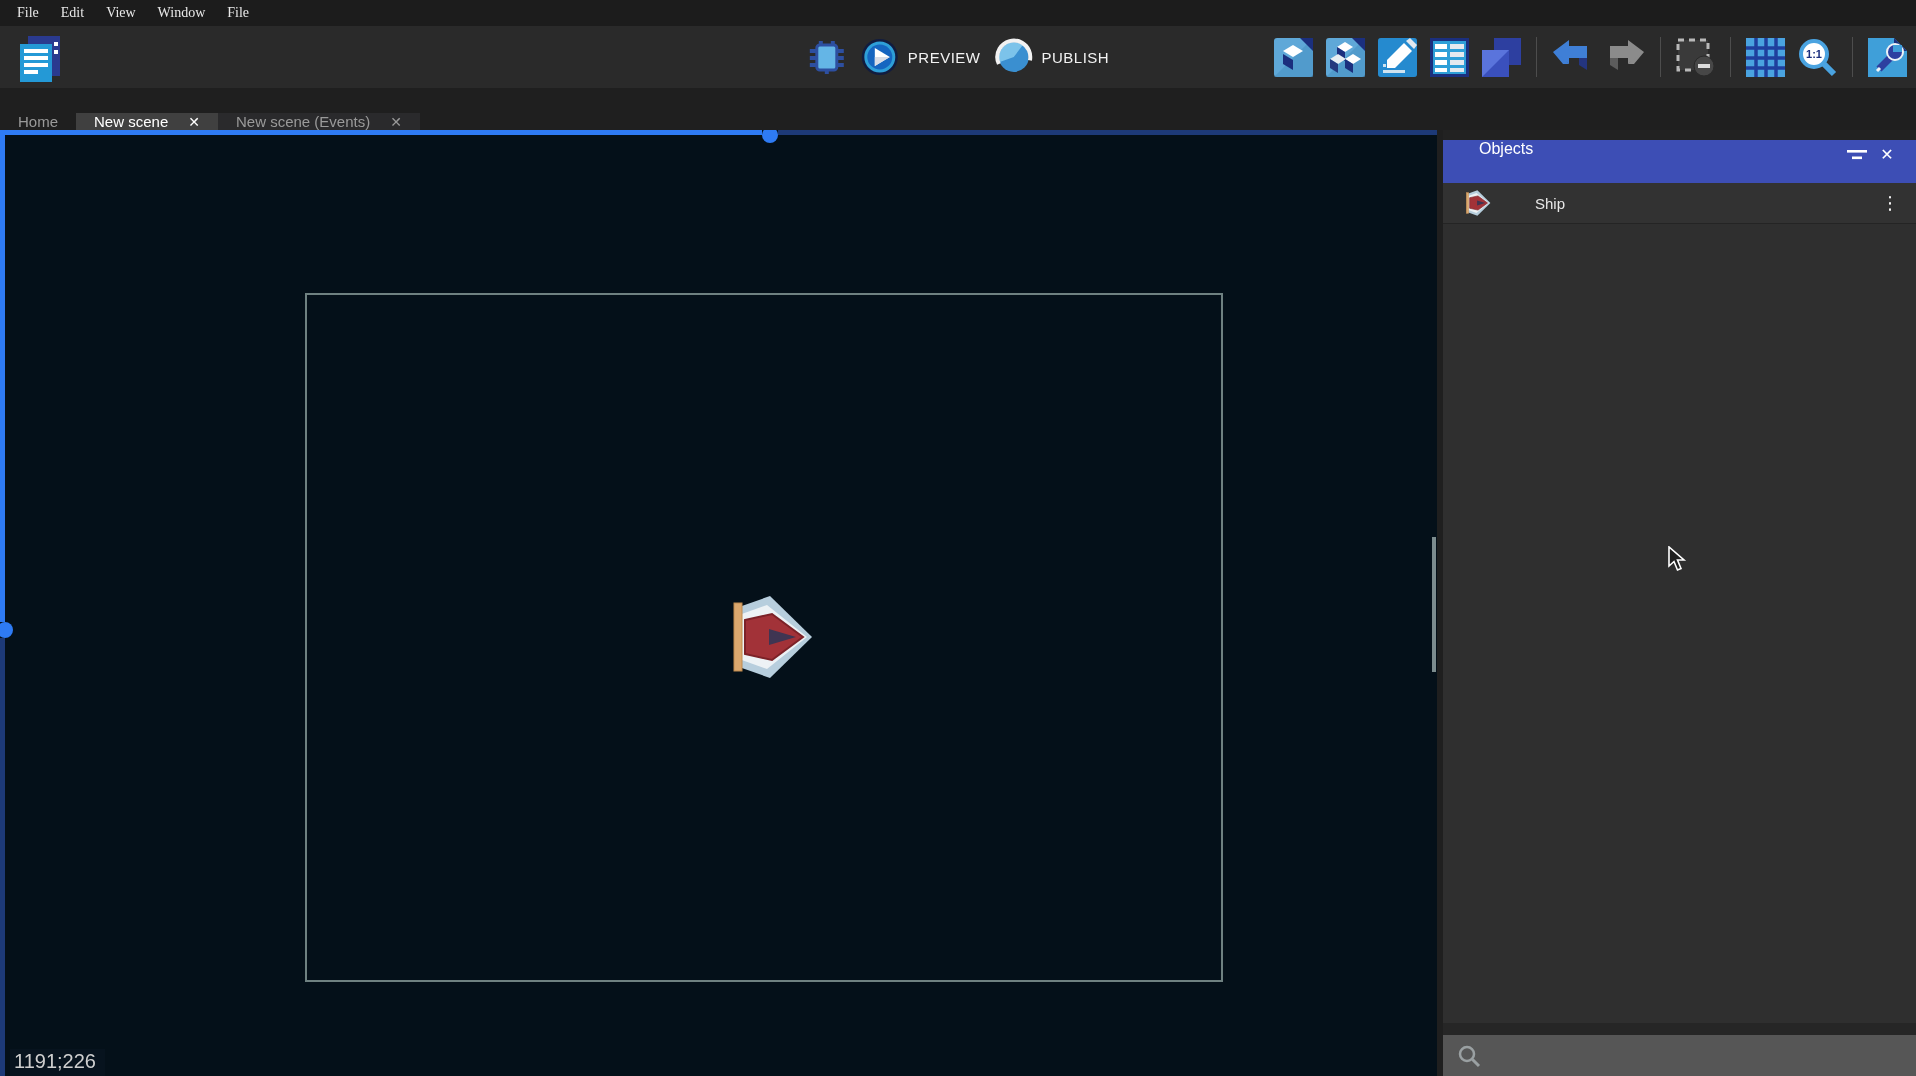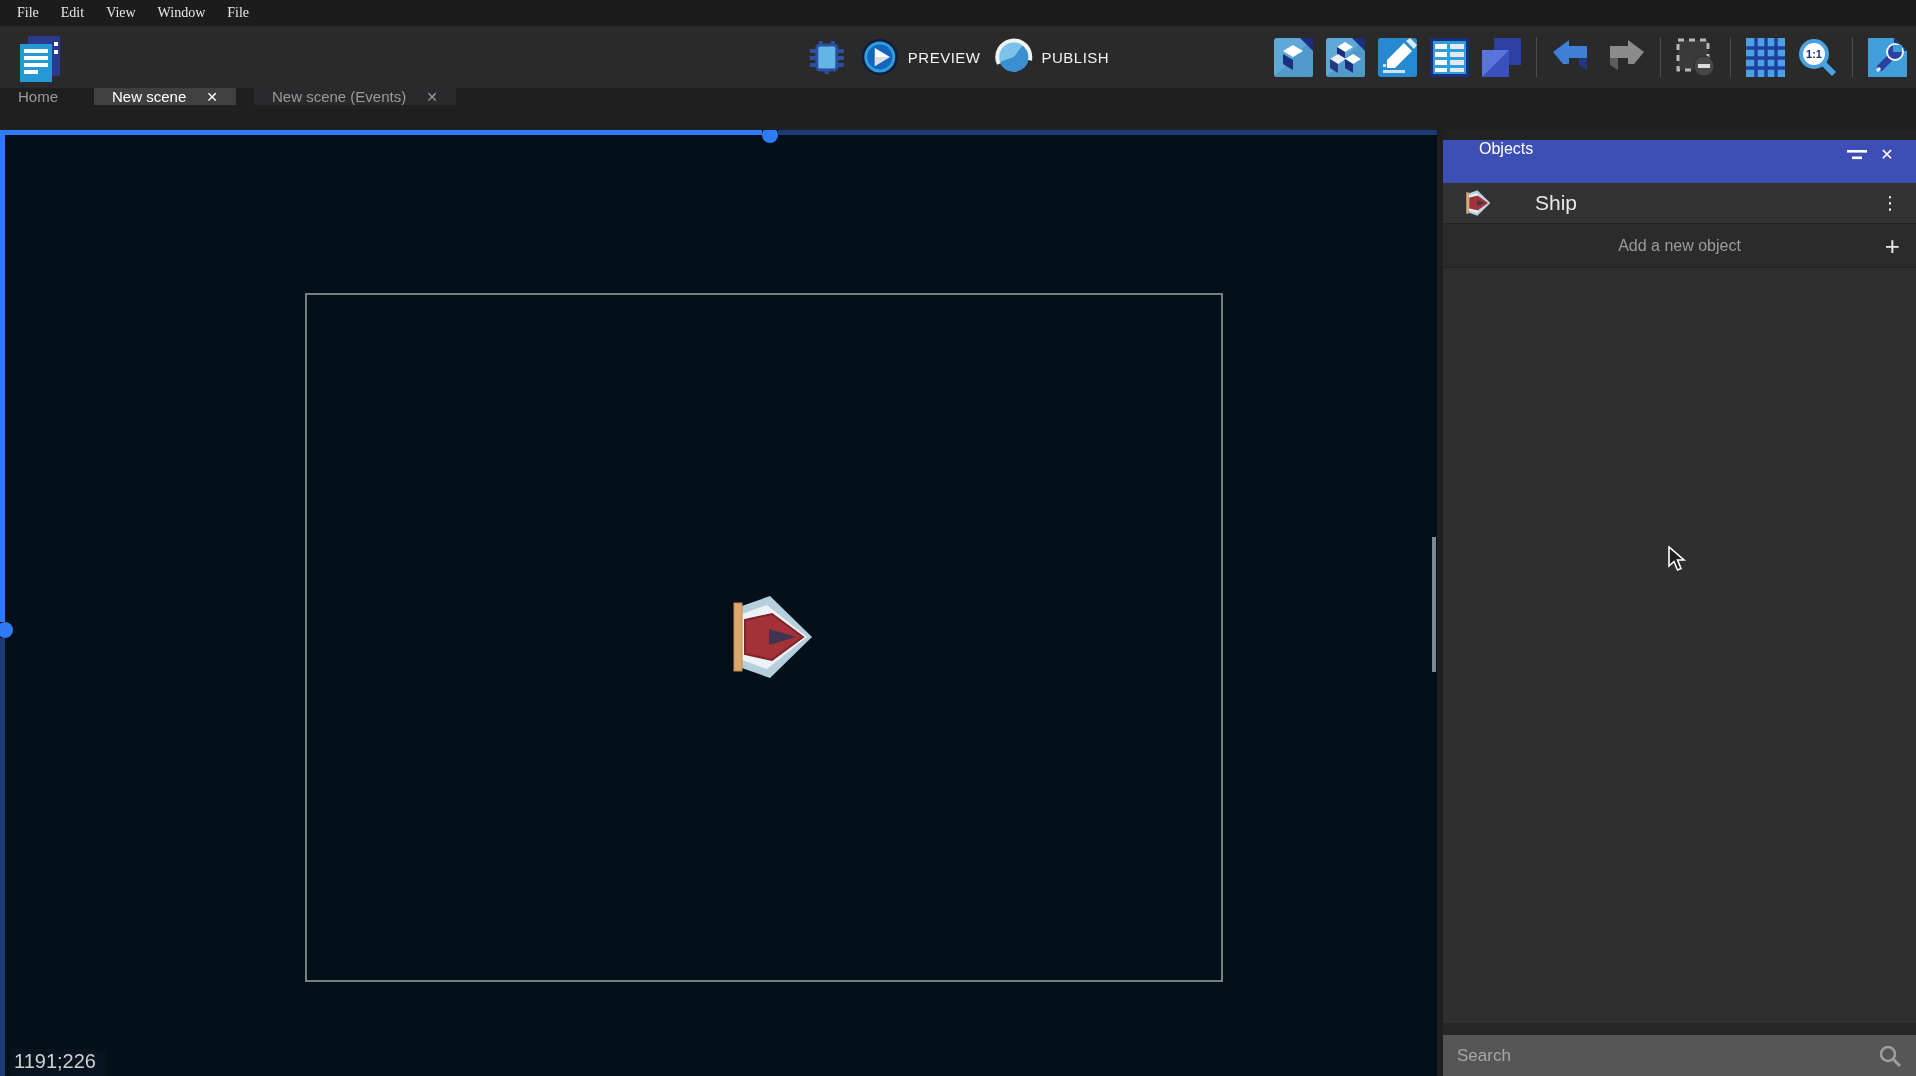--- a/index.html
+++ b/index.html
@@ -17,21 +17,21 @@
   .tb-left { position:absolute; left:14px; top:6px; }
   .tb-center { position:absolute; left:50%; top:0; height:62px; transform:translateX(-50%);
                display:flex; align-items:center; gap:14px; }
   .tb-right { position:absolute; right:8px; top:0; height:62px;
               display:flex; align-items:center; gap:11px; }
   .tb-label { color:#f2f2f2; font-size:15px; letter-spacing:0.5px; }
   .tb-sep { width:1px; height:40px; background:#4d4d4d; margin:0 3px; }
   .tb-btn { display:flex; align-items:center; gap:9px; cursor:pointer;text-align:right; }
 
   
-  .tabbar { height:42px; background:#1f1f1f; display:flex; align-items:flex-start; flex:none;gap:18px; }
+  .tabbar { height:42px; background:#1f1f1f; display:flex; align-items:flex-end; flex:none; }
   .tab { display:flex; align-items:center; padding:0 18px; font-size:15px; color:#9a9a9a;
          cursor:pointer; }
   .tab .close { margin-left:20px; font-size:14px; color:#9a9a9a; }
   .tab.active { background:#404040; color:#ffffff; }
   .tab.active .close { color:#ffffff; }
   .tab.dim { background:#2a2a2c; }
 
   
   .workspace { flex:1; display:flex; position:relative; min-height:0; }
 
@@ -60,21 +60,21 @@
   .panel { flex:1; background:#2f2f2f; display:flex; flex-direction:column; position:relative; }
   .panel-topgap { height:10px; background:#222222; flex:none; }
   .panel-header { height:43px; background:#3d4eb5; display:flex; align-items:flex-start;
                   padding:0 14px 0 36px; flex:none; }
   .panel-title { color:#ffffff; font-size:16px; flex:1; }
   .ph-icon { display:flex; align-items:center; justify-content:center; width:30px; height:28px;
              cursor:pointer; }
   .panel-close { color:#ffffff; font-size:16px; }
   .obj-row { height:41px; background:#323232; border-bottom:1px solid #242424;
              display:flex; align-items:center; padding:0 14px 0 22px; cursor:pointer; flex:none; }
-  .obj-row .obj-label { color:#e8e8e8; font-size:21px; margin-left:44px; flex:1; }
+  .obj-row .obj-label { color:#e8e8e8; font-size:15px; margin-left:44px; flex:1; }
   .obj-dots { color:#ffffff; font-size:18px; width:24px; text-align:center; cursor:pointer; }
   .add-row { height:44px; background:#2b2b2b; border-bottom:1px solid #242424;
              display:flex; align-items:center; justify-content:center; position:relative;
              cursor:pointer; flex:none; }
   .add-label { color:#9b9b9b; font-size:16px; }
   .add-plus { position:absolute; right:16px; top:50%; transform:translateY(-50%);
               color:#e8e8e8; font-size:26px; font-weight:300; line-height:1; }
   .panel-body { flex:1; background:#2f2f2f; }
   .panel-search { height:41px; background:#565656; border-top:12px solid #262626;
                   box-sizing:content-box; height:41px; display:flex; align-items:center;
@@ -346,29 +346,24 @@
       </div>
 
       <div class="obj-row">
         <svg width="26" height="30" viewBox="0 0 84 88">
           <use href="#ship-shape"></use>
         </svg>
         <span class="obj-label">Ship</span>
         <span class="obj-dots">⋮</span>
       </div>
 
-      <div class="add-row">
-        <span class="add-label">Add a new object</span>
-        <span class="add-plus">+</span>
-      </div>
 
       <div class="panel-body"></div>
 
       <div class="panel-search">
-        <input class="search-input" type="text" placeholder="Search" style="">
         <svg width="24" height="24" viewBox="0 0 24 24">
           <circle cx="10" cy="10" r="7" fill="none" stroke="#9aa0a2" stroke-width="2.5"></circle>
           <line x1="15.5" y1="15.5" x2="22" y2="22" stroke="#9aa0a2" stroke-width="3"></line>
         </svg>
       </div>
     </div>
 
     <svg class="cursor" width="22" height="26" viewBox="0 0 22 26">
       <polygon points="1,1 1,20 6,15.5 9.5,24 13,22.5 9.5,14 16,14" fill="#1e1e1e" stroke="#ffffff" stroke-width="1.6"></polygon>
     </svg>

